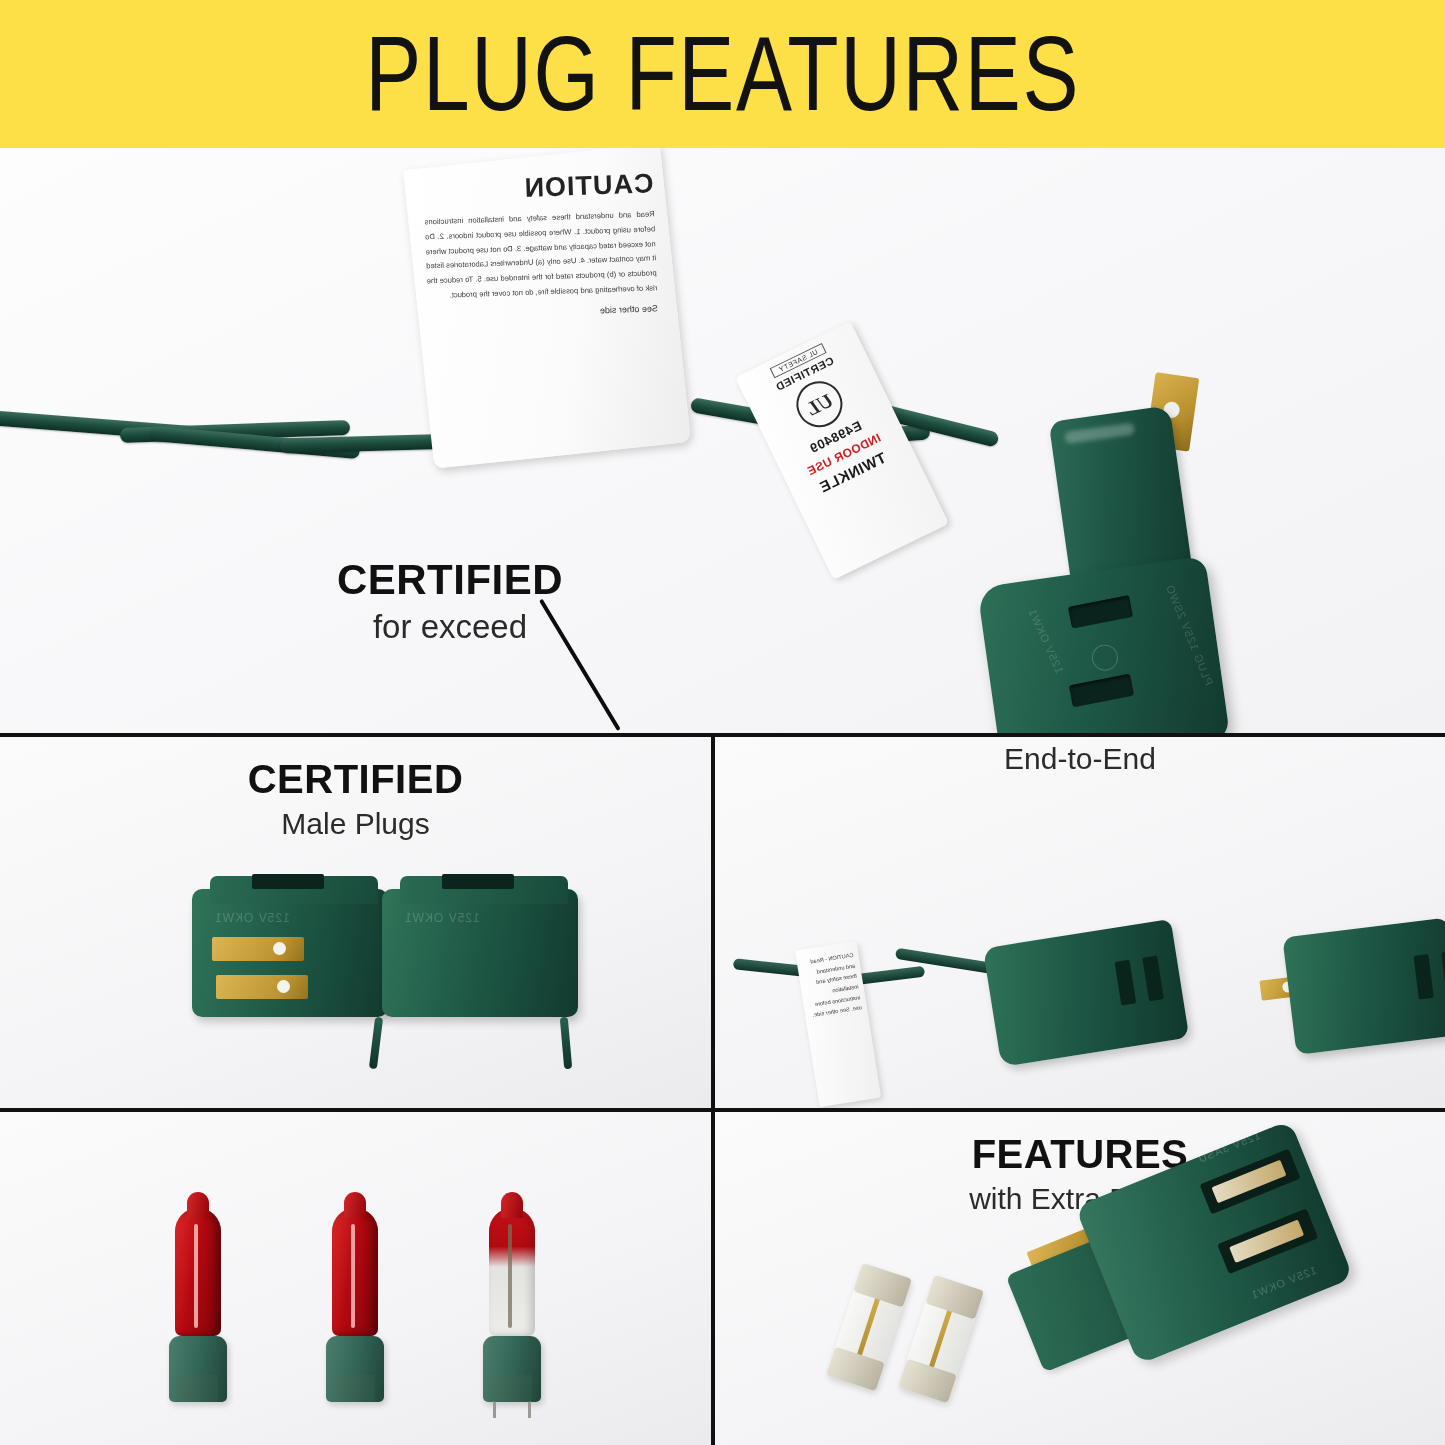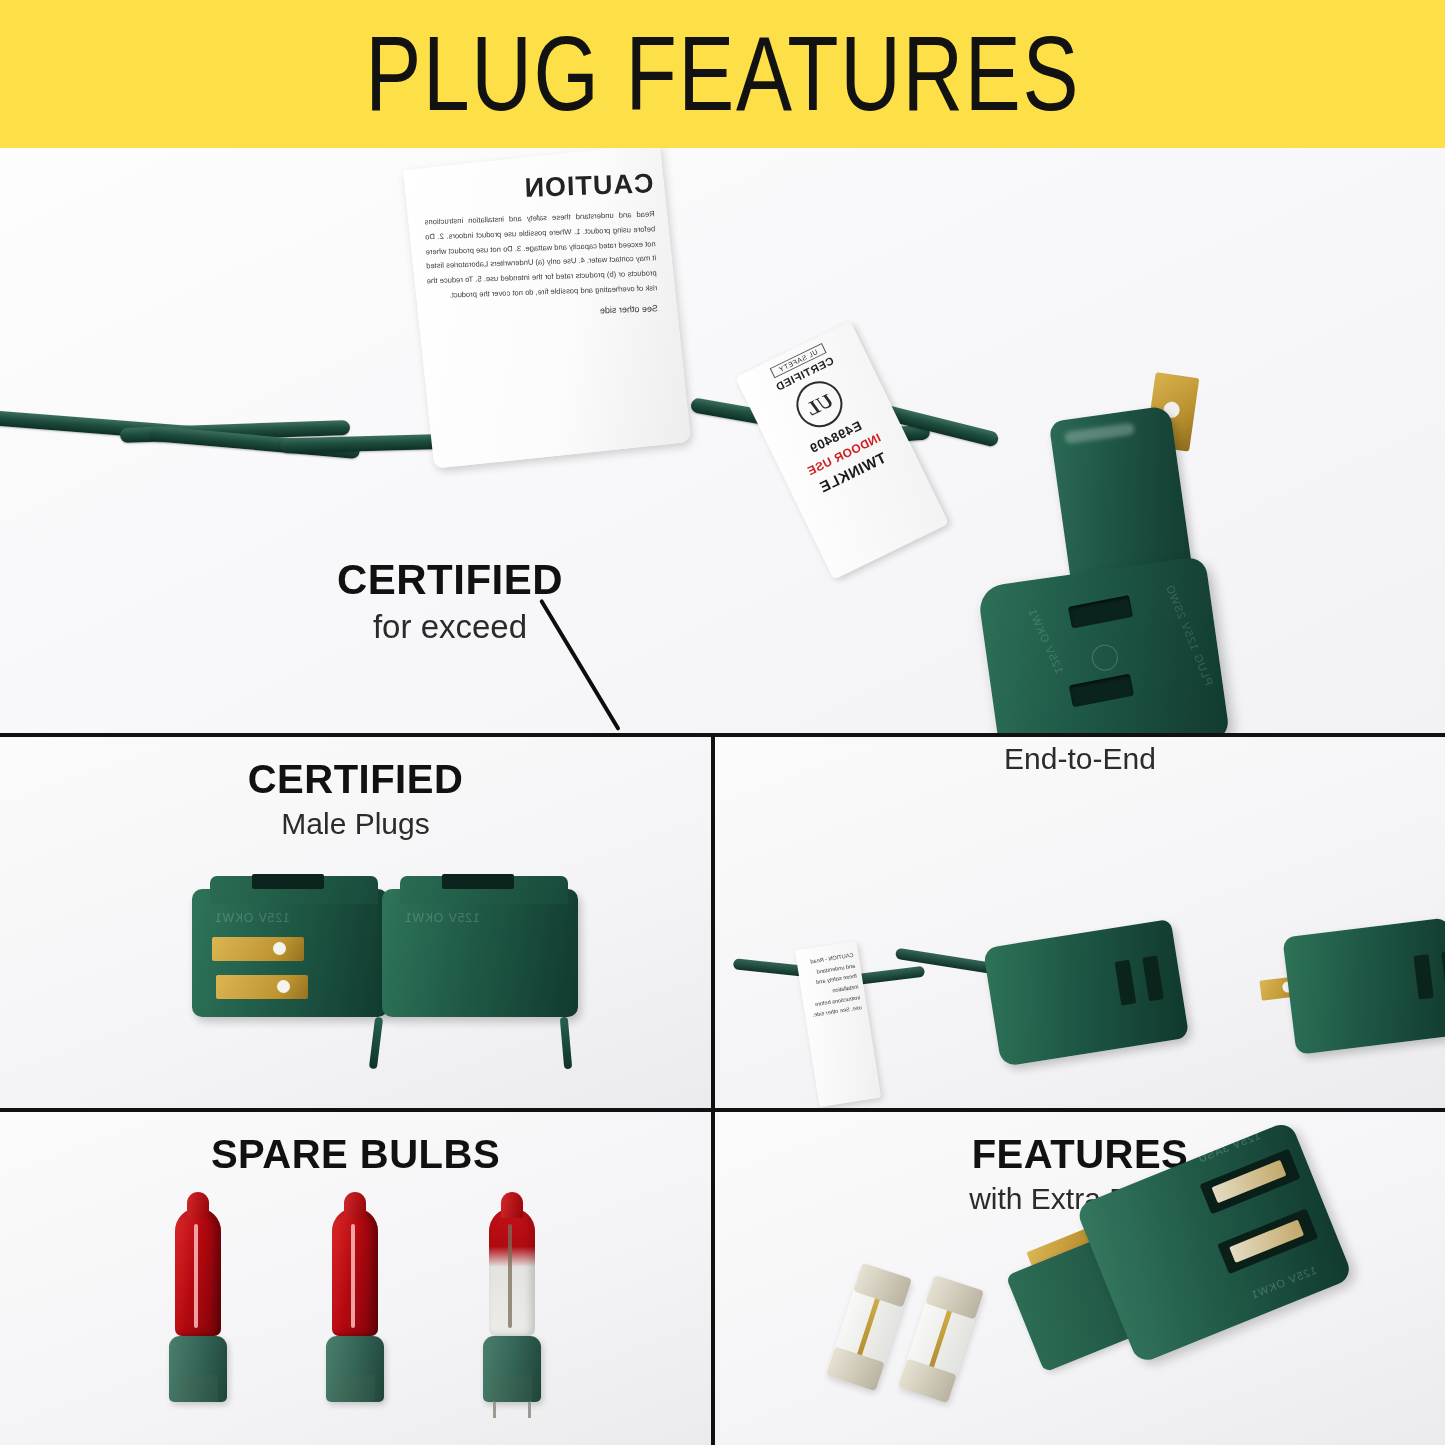--- a/index.html
+++ b/index.html
@@ -338,21 +338,20 @@
       <div class="male-prong"></div>
       <div class="male-b">
         <div class="f-slot f-s1"></div>
         <div class="f-slot f-s2"></div>
       </div>
     </div>
   </div>
 </div>
 
 <div class="panel p-bl">
-  <div class="p-head">SPARE BULBS</div>
 
   <div class="bulbs">
     <div class="bulb">
       <div class="bulb-glass"></div>
       <div class="bulb-base"></div>
     </div>
     <div class="bulb">
       <div class="bulb-glass"></div>
       <div class="bulb-base"></div>
     </div>

